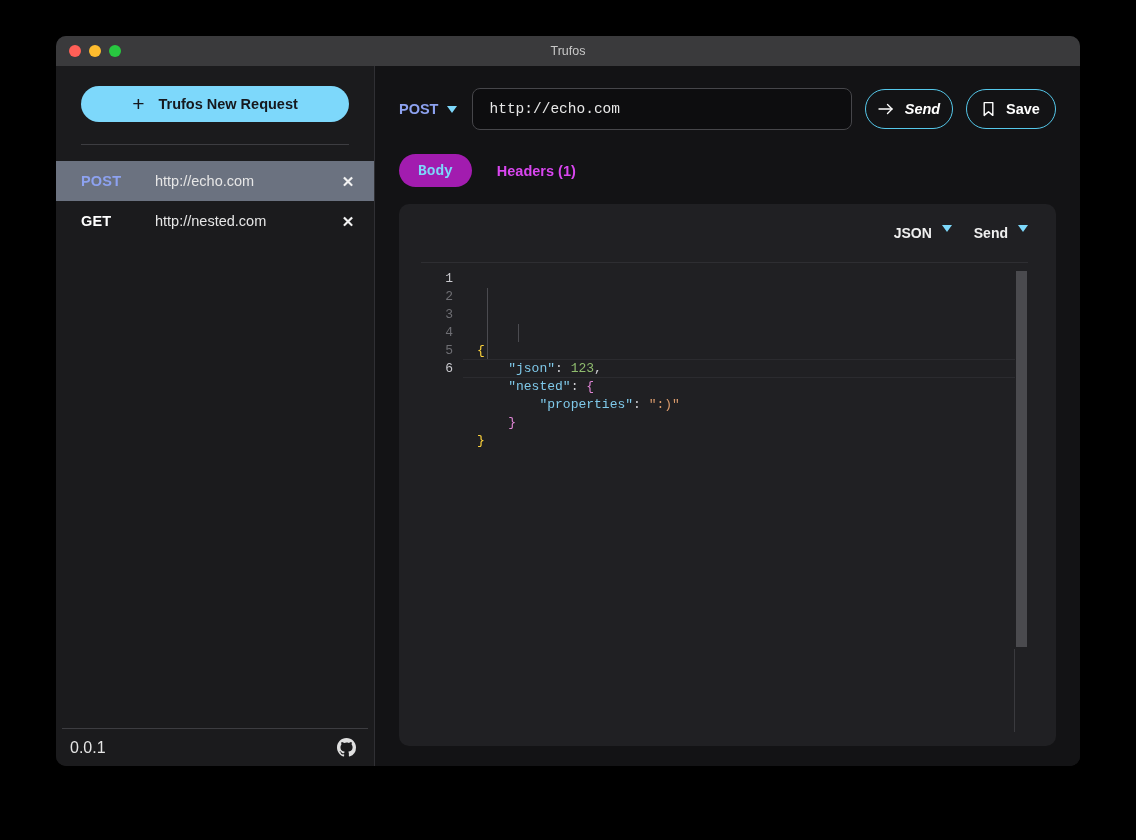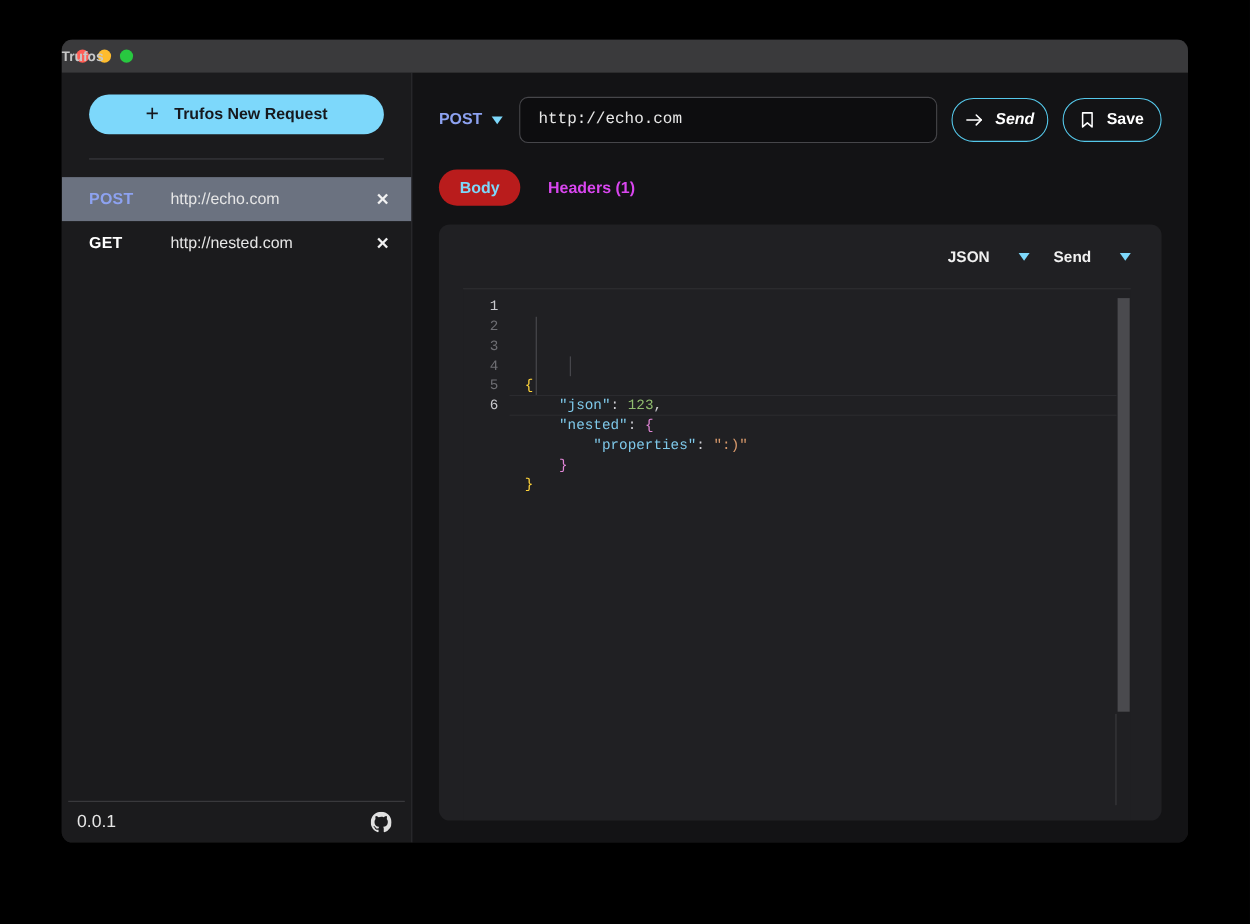--- a/index.html
+++ b/index.html
@@ -41,22 +41,23 @@
     padding-left: 13px;
     align-items: center;
   }
   .light { width: 12px; height: 12px; border-radius: 50%; }
   .light.red { background: #ff5f57; }
   .light.yellow { background: #febc2e; }
   .light.green { background: #28c840; }
   #window-title {
     position: absolute;
     left: 0; right: 0;
+    text-align: center;
     font-size: 12.5px;
-    font-weight: bold;
+    font-weight: normal;
     color: #c8c8c8;
     pointer-events: none;
   }
 
   
   #window-body {
     flex: 1 1 auto;
     display: flex;
     min-height: 0;
   }
@@ -235,21 +236,21 @@
     display: flex;
     align-items: center;
     font-size: 14.5px;
     font-weight: bold;
     color: #d946ef;
     background: transparent;
     border: none;
     cursor: pointer;
     font-family: "Liberation Sans", sans-serif;
   }
-  .tab.active { background: #b91c1c; color: #7dd8fb; }
+  .tab.active { background: #a21caf; color: #7dd8fb; font-family: Liberation Mono, monospace; }
 
   
   #editor-card {
     margin-top: 17px;
     flex: 1 1 auto;
     background: #202023;
     border-radius: 10px;
     display: flex;
     flex-direction: column;
     min-height: 0;
@@ -259,22 +260,21 @@
     flex: 0 0 auto;
     height: 58px;
     display: flex;
     align-items: center;
     justify-content: flex-end;
     gap: 22px;
     padding: 0 28px 0 0;
   }
   .select-control {
     display: flex;
-    align-items: center;
-    gap: 26px;
+    gap: 10px;
     cursor: pointer;
   }
   .select-control .select-label {
     font-size: 14px;
     font-weight: bold;
     color: #f0f0f0;
   }
 
   #editor-surface {
     flex: 1 1 auto;

